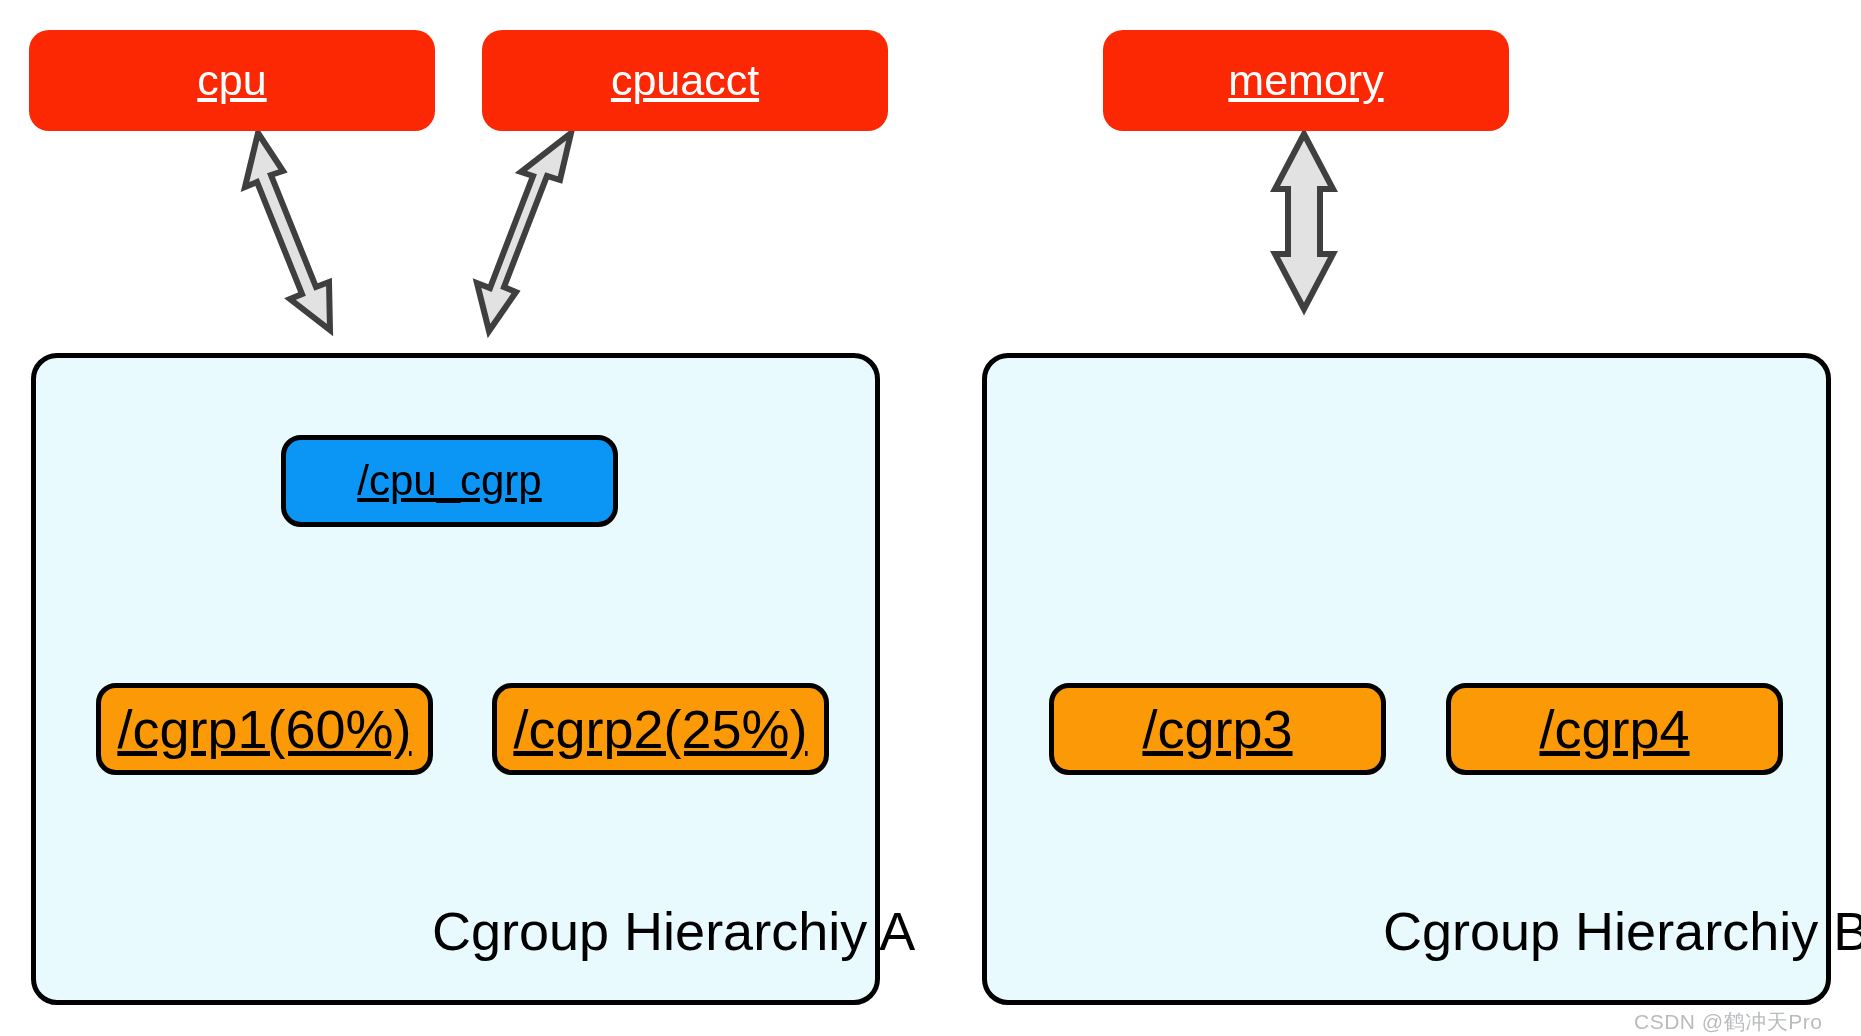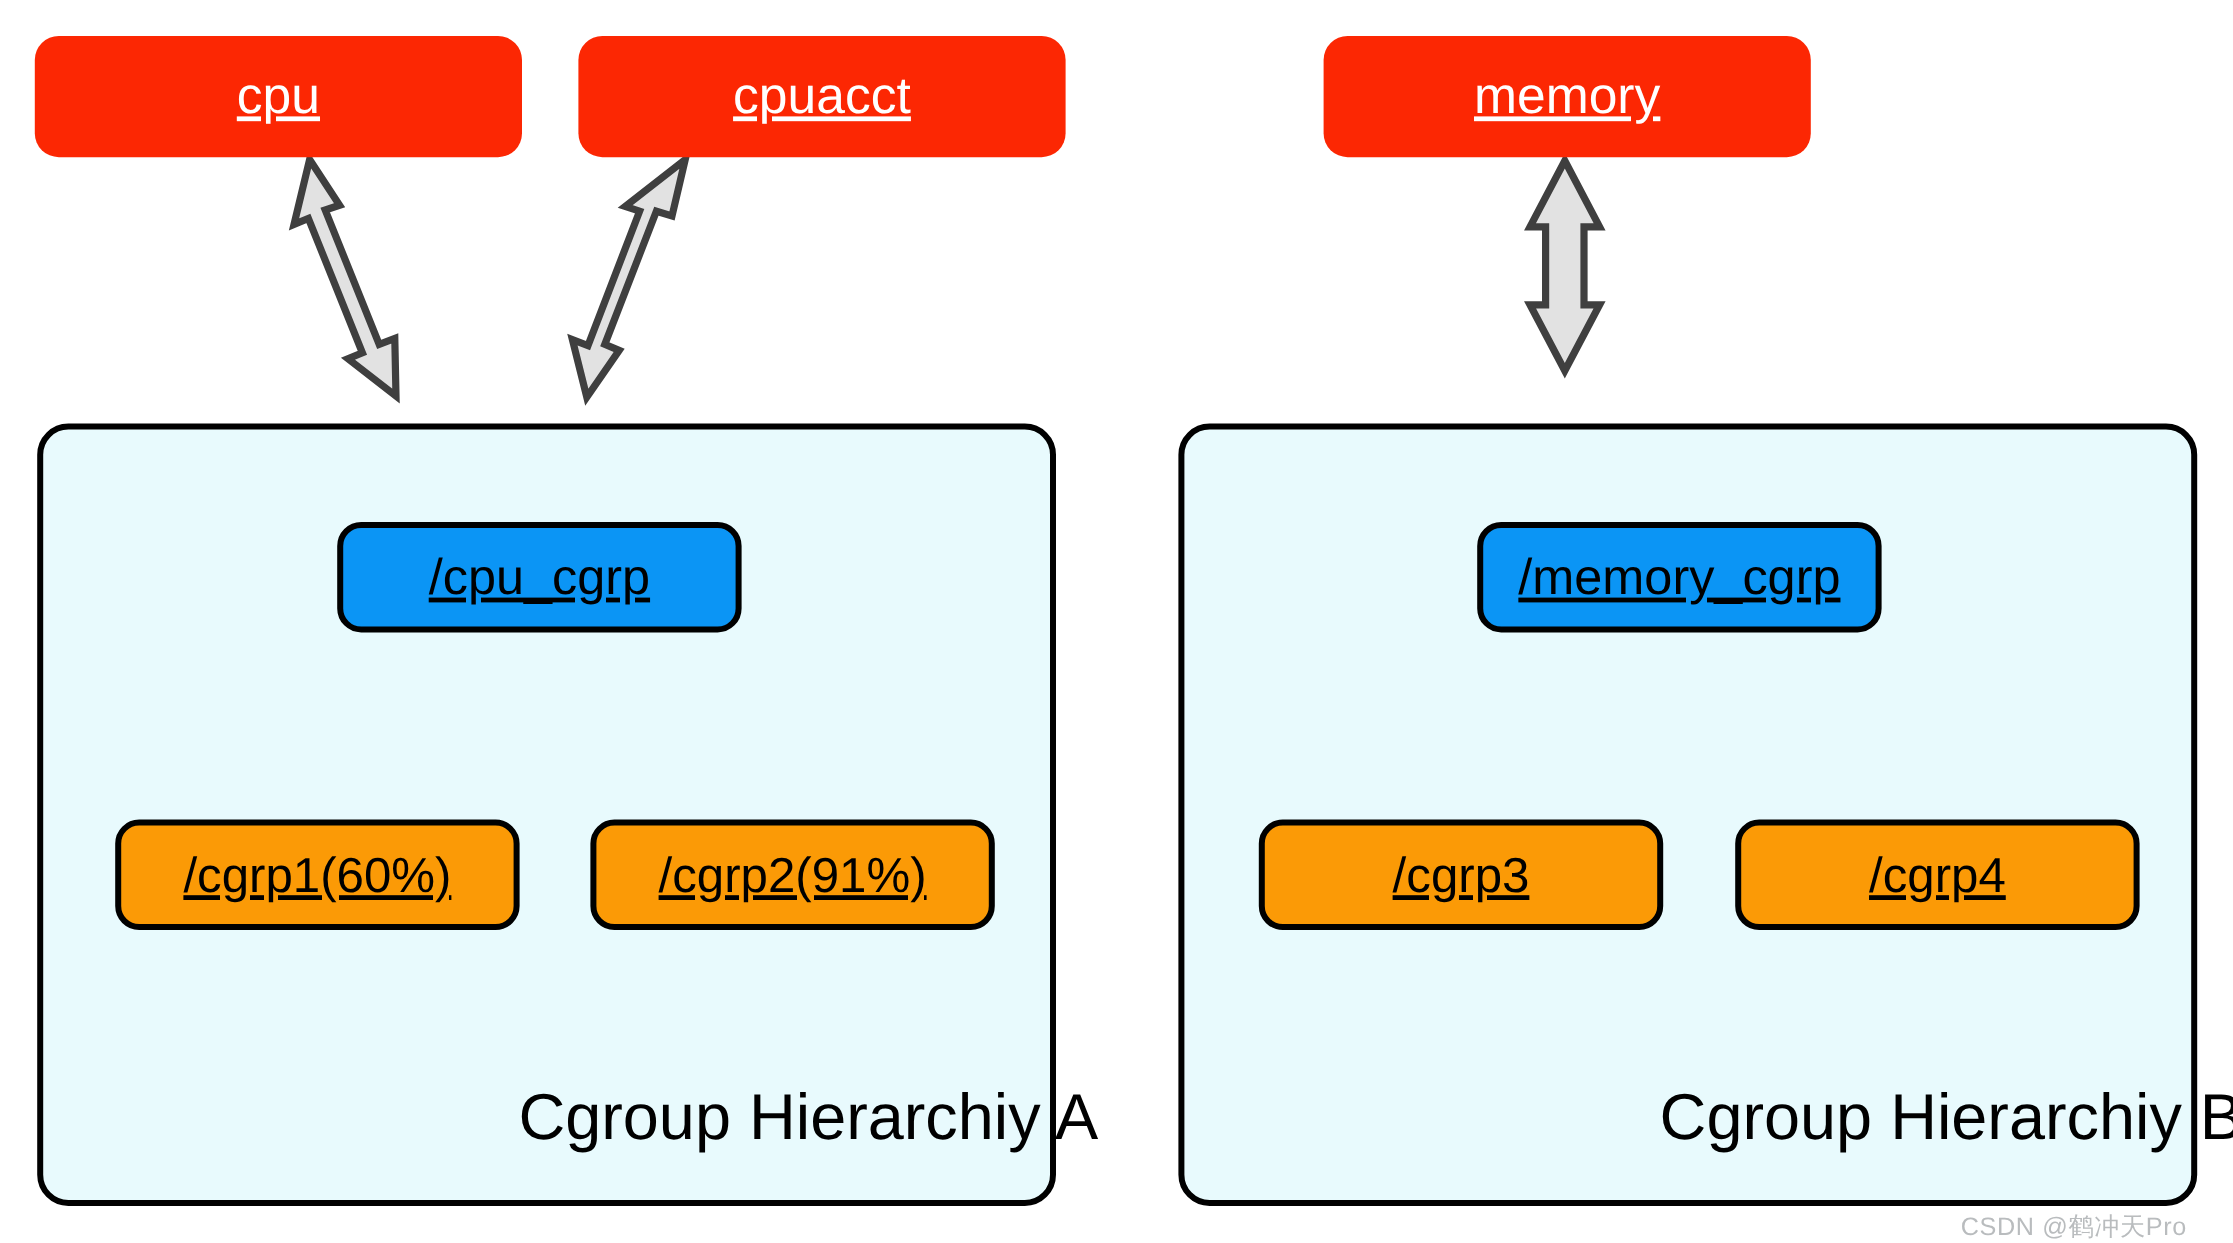--- a/index.html
+++ b/index.html
@@ -59,21 +59,21 @@
     color: #000000;
     border: 5px solid #000000;
     border-radius: 20px;
     font-size: 42px;
   }
   .cgrp-leaf {
     background: #fb9a06;
     color: #000000;
     border: 5px solid #000000;
     border-radius: 20px;
-    font-size: 41px;
+    font-size: 54px;
   }
   .watermark {
     position: absolute;
     font-size: 21px;
     color: #b9bcbe;
     white-space: nowrap;
     letter-spacing: 0.5px;
   }
 </style>
 </head>
@@ -159,23 +159,22 @@
   <div class="node subsys" style="left:29px; top:30px; width:406px; height:101px;">cpu</div>
 
   <div class="node subsys" style="left:482px; top:30px; width:406px; height:101px;">cpuacct</div>
 
   <div class="node subsys" style="left:1103px; top:30px; width:406px; height:101px;">memory</div>
 
   <div class="node cgrp-root" style="left:281px; top:435px; width:337px; height:92px;text-align:center;">/cpu_cgrp</div>
 
   <div class="node cgrp-leaf" style="left:96px; top:683px; width:337px; height:92px;">/cgrp1(60%)</div>
 
-  <div class="node cgrp-leaf" style="left:492px; top:683px; width:337px; height:92px;">/cgrp2(91%)</div>
+  <div class="node cgrp-leaf" style="left:492px; top:683px; width:337px; height:92px;">/cgrp2(25%)</div>
 
-  <div class="node cgrp-root" style="left:1231px; top:435px; width:337px; height:92px;">/memory_cgrp</div>
 
   <div class="node cgrp-leaf" style="left:1049px; top:683px; width:337px; height:92px;">/cgrp3</div>
 
   <div class="node cgrp-leaf" style="left:1446px; top:683px; width:337px; height:92px;">/cgrp4</div>
 
   <div class="watermark" style="left:1634px; top:1008px;">CSDN @鹤冲天Pro</div>
 
 </div>
 
 </body></html>

